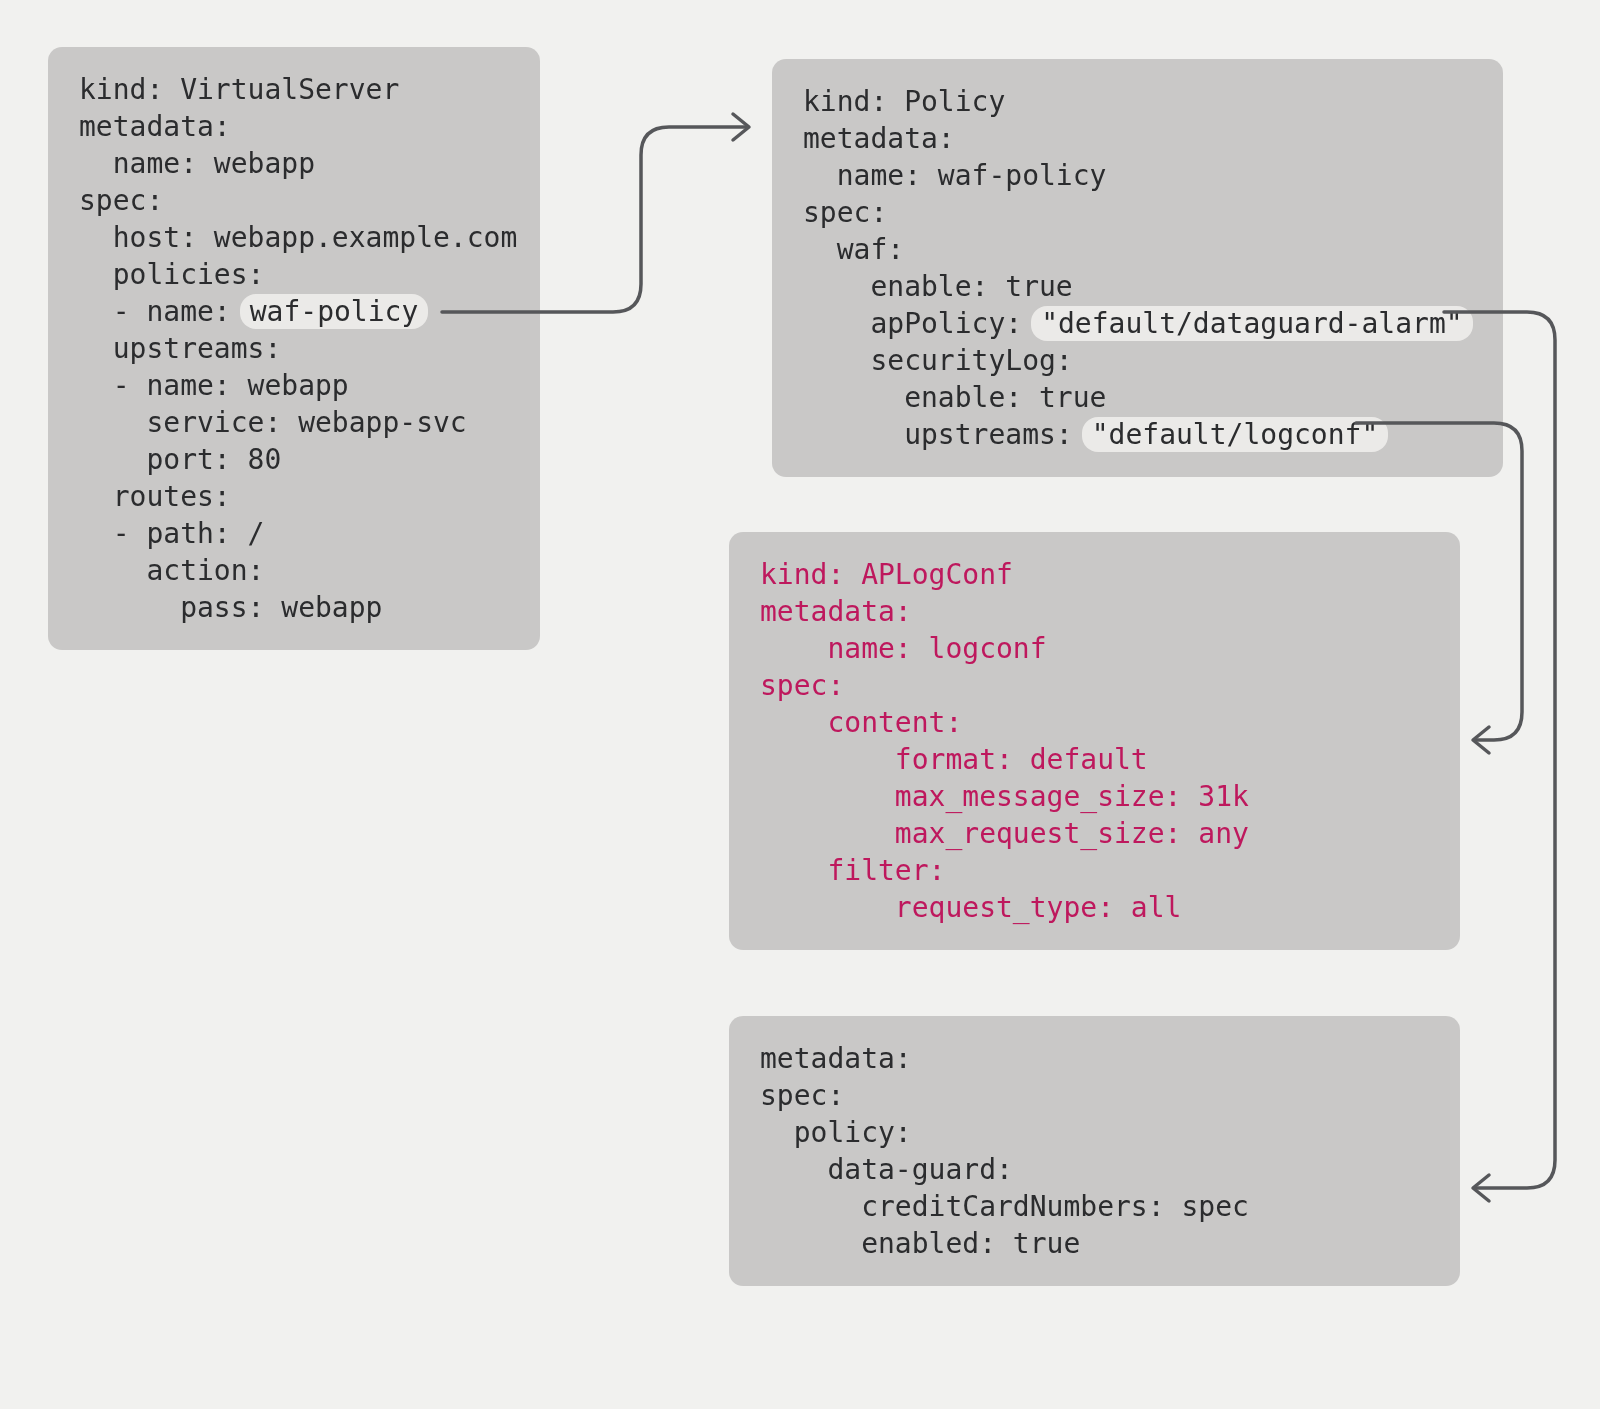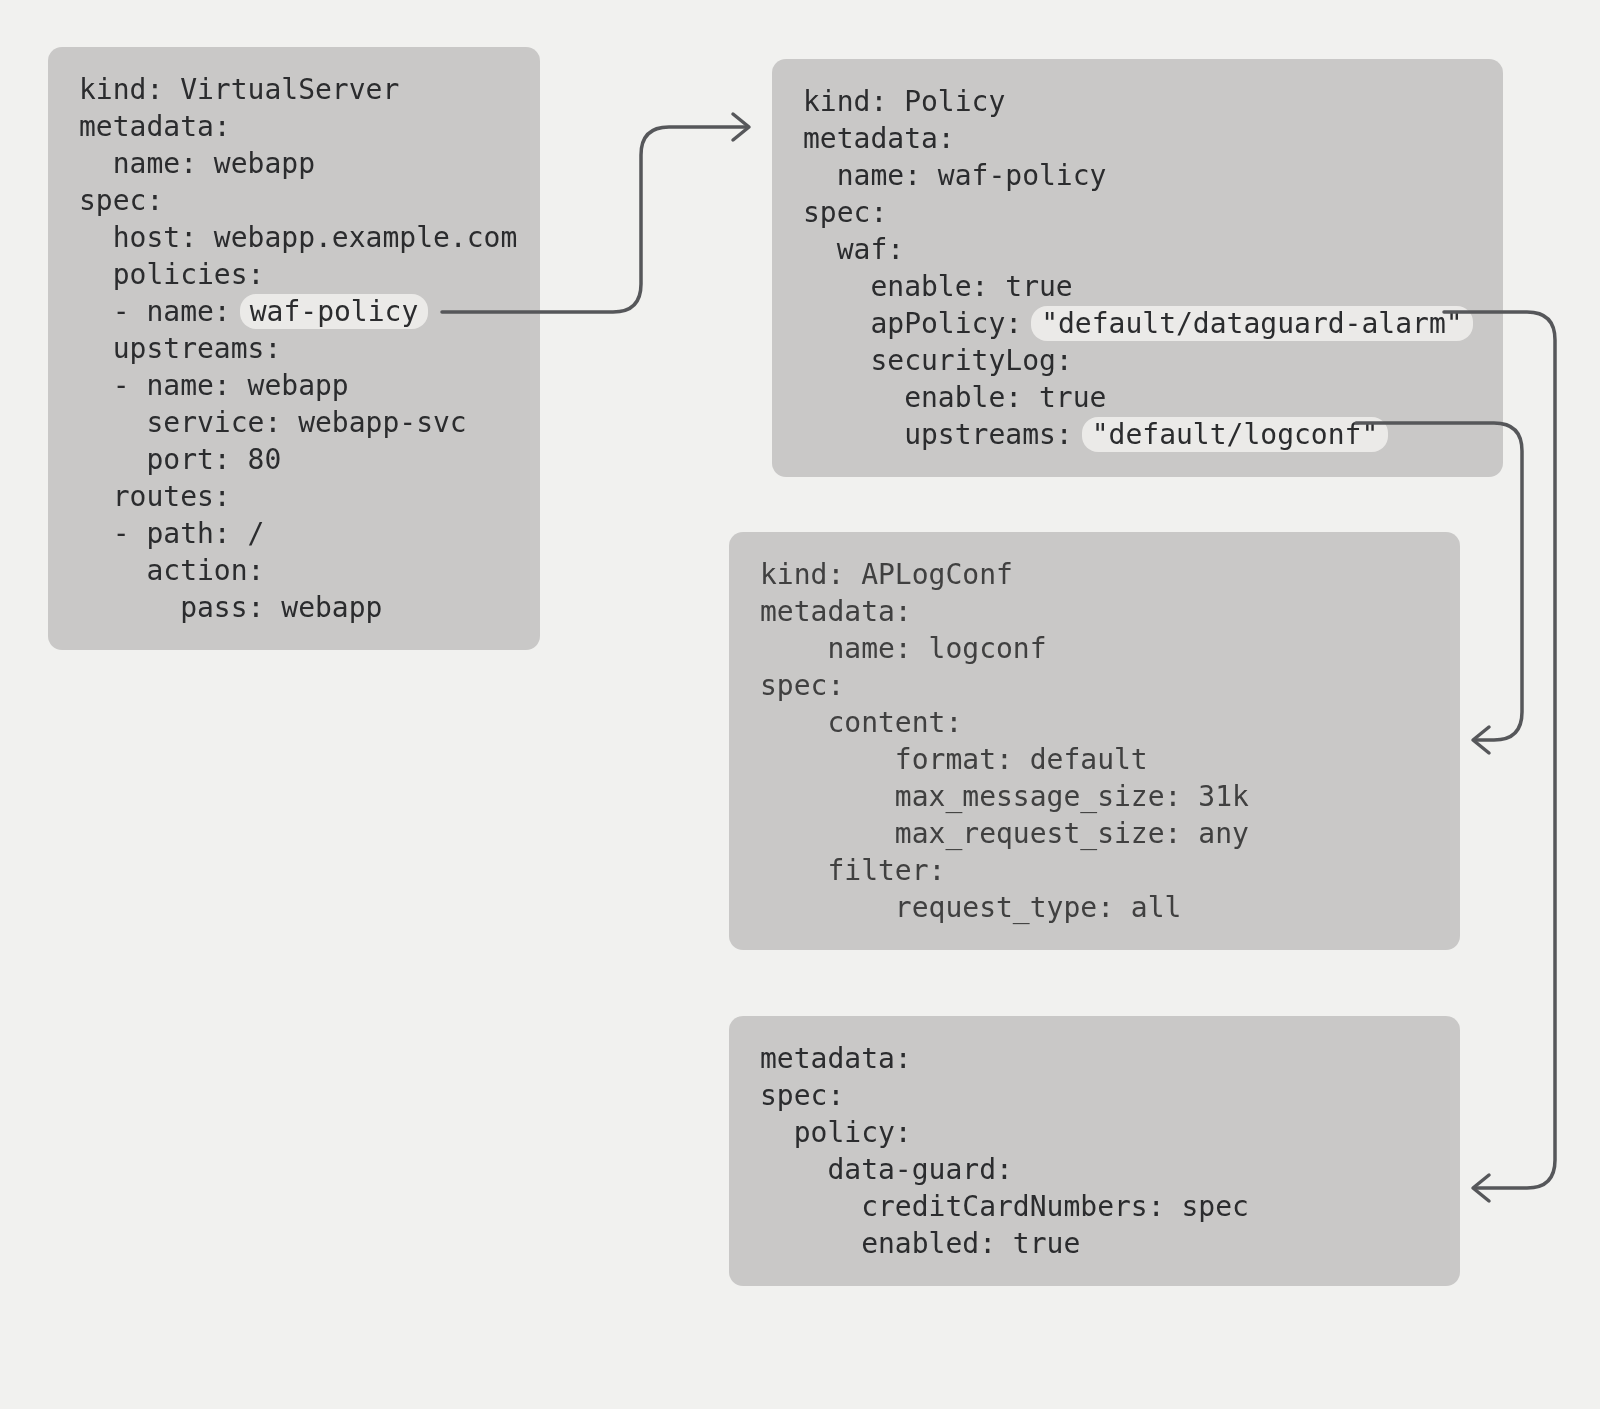--- a/index.html
+++ b/index.html
@@ -89,21 +89,21 @@
       <div class="code-line"><span>  name: waf-policy</span></div>
       <div class="code-line"><span>spec:</span></div>
       <div class="code-line"><span>  waf:</span></div>
       <div class="code-line"><span>    enable: true</span></div>
       <div class="code-line"><span>    apPolicy:</span><span class="chip" style="background: rgb(235, 234, 232);">"default/dataguard-alarm"</span></div>
       <div class="code-line"><span>    securityLog:</span></div>
       <div class="code-line"><span>      enable: true</span></div>
       <div class="code-line"><span>      upstreams:</span><span class="chip" style="background: rgb(235, 234, 232);">"default/logconf"</span></div>
     </div>
 
-  <div class="code-box" id="box-aplogconf" style="background: rgb(201, 200, 199); color: #404040;">
+  <div class="code-box" id="box-aplogconf" style="background: rgb(201, 200, 199); color: #be185d;">
       <div class="code-line"><span>kind: APLogConf</span></div>
       <div class="code-line"><span>metadata:</span></div>
       <div class="code-line"><span>    name: logconf</span></div>
       <div class="code-line"><span>spec:</span></div>
       <div class="code-line"><span>    content:</span></div>
       <div class="code-line"><span>        format: default</span></div>
       <div class="code-line"><span>        max_message_size: 31k</span></div>
       <div class="code-line"><span>        max_request_size: any</span></div>
       <div class="code-line"><span>    filter:</span></div>
       <div class="code-line"><span>        request_type: all</span></div>

